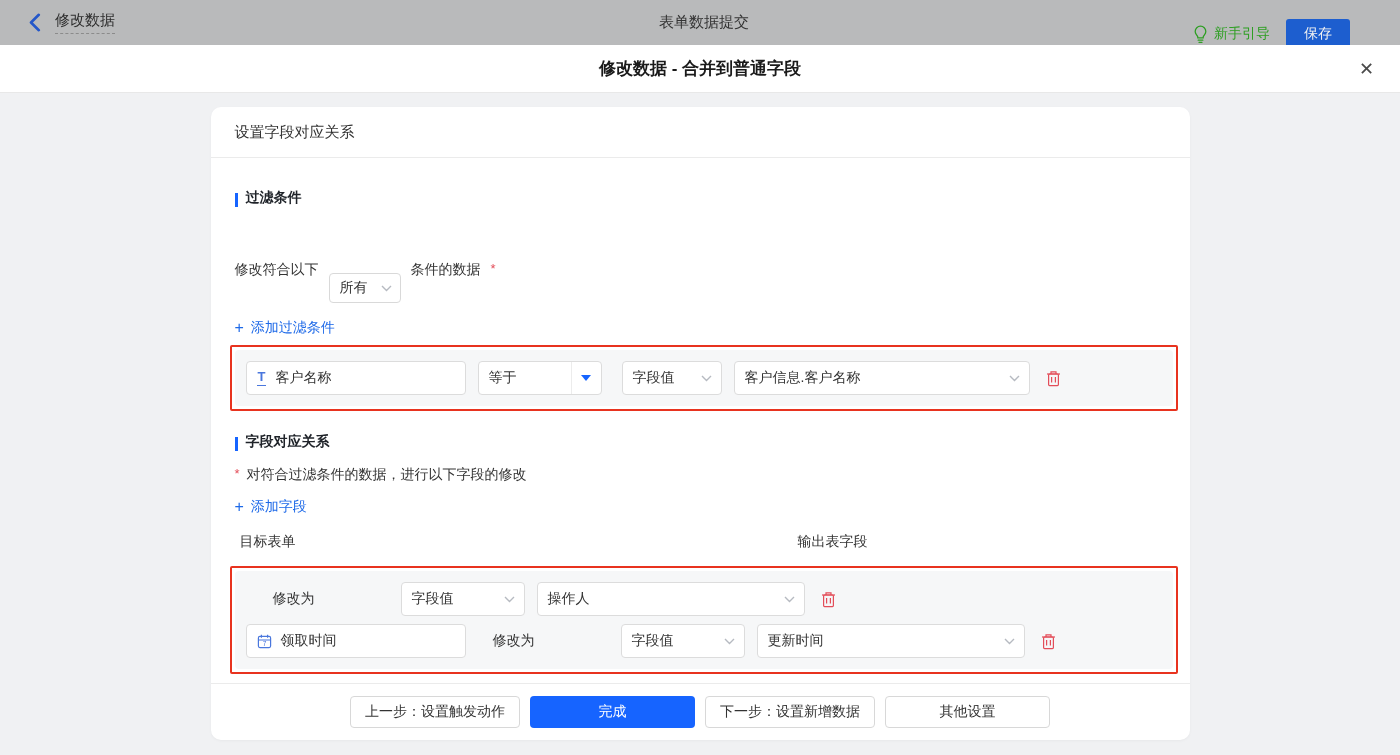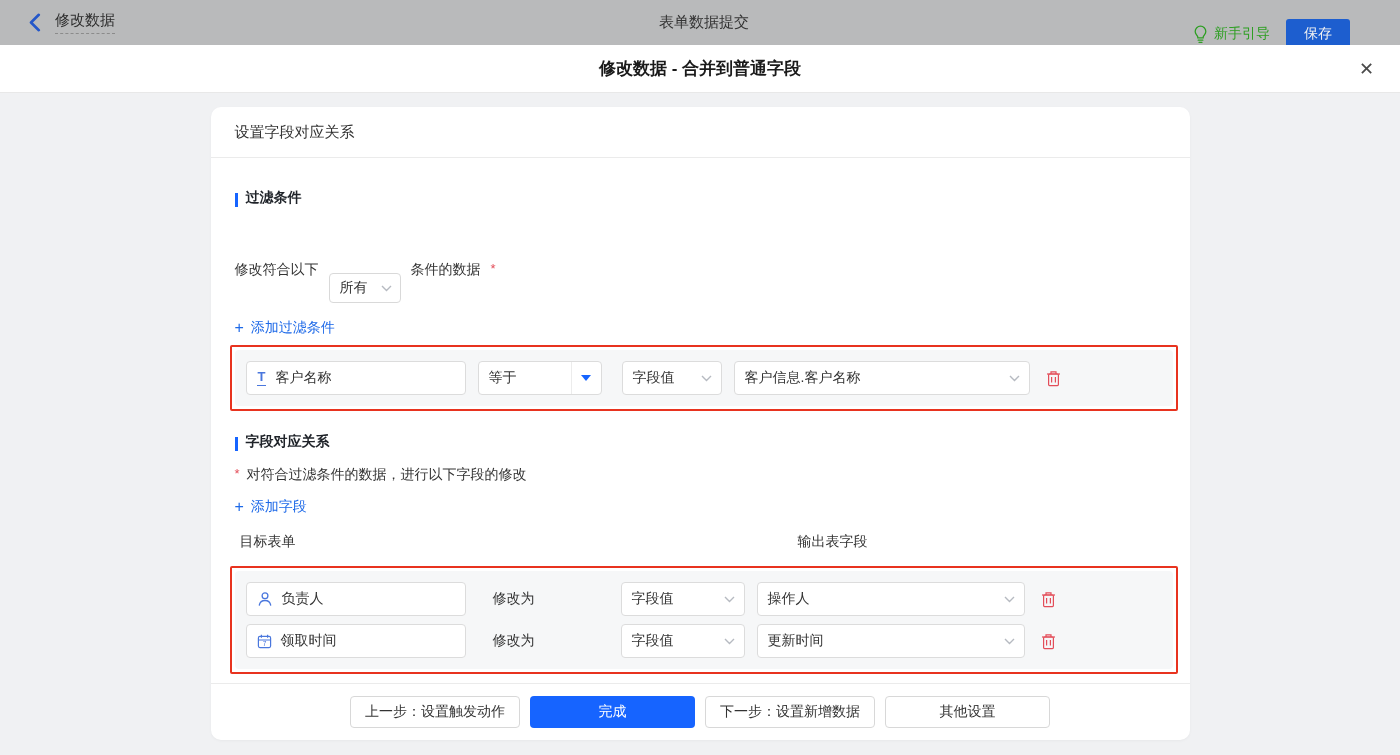--- a/index.html
+++ b/index.html
@@ -186,27 +186,20 @@
 
         <div class="cols-row">
           <span class="col-target">目标表单</span>
           <span class="col-output">输出表字段</span>
         </div>
 
         <div class="red-box box-gap">
           <div class="panel-col">
 
             <div class="map-row">
-              <div class="fld-input">
-                <svg width="16" height="16" viewBox="0 0 16 16" fill="none" stroke="#4a77dd" stroke-width="1.3">
-                  <circle cx="8" cy="4.8" r="2.9"></circle>
-                    <path d="M2.3 14.2c.6-3.1 2.9-4.7 5.7-4.7s5.1 1.6 5.7 4.7" stroke-linecap="round"></path>
-                </svg>
-                <span>负责人</span>
-              </div>
               <span class="modify-label">修改为</span>
               <div class="sel w124b">
                 <span>字段值</span>
                 <svg width="11" height="7" viewBox="0 0 11 7" fill="none">
                     <path d="M1 1l4.5 4.5L10 1" stroke="#b6bac1" stroke-width="1.4"></path>
                   </svg>
               </div>
               <div class="sel w268">
                 <span>操作人</span>
                 <svg width="11" height="7" viewBox="0 0 11 7" fill="none">

